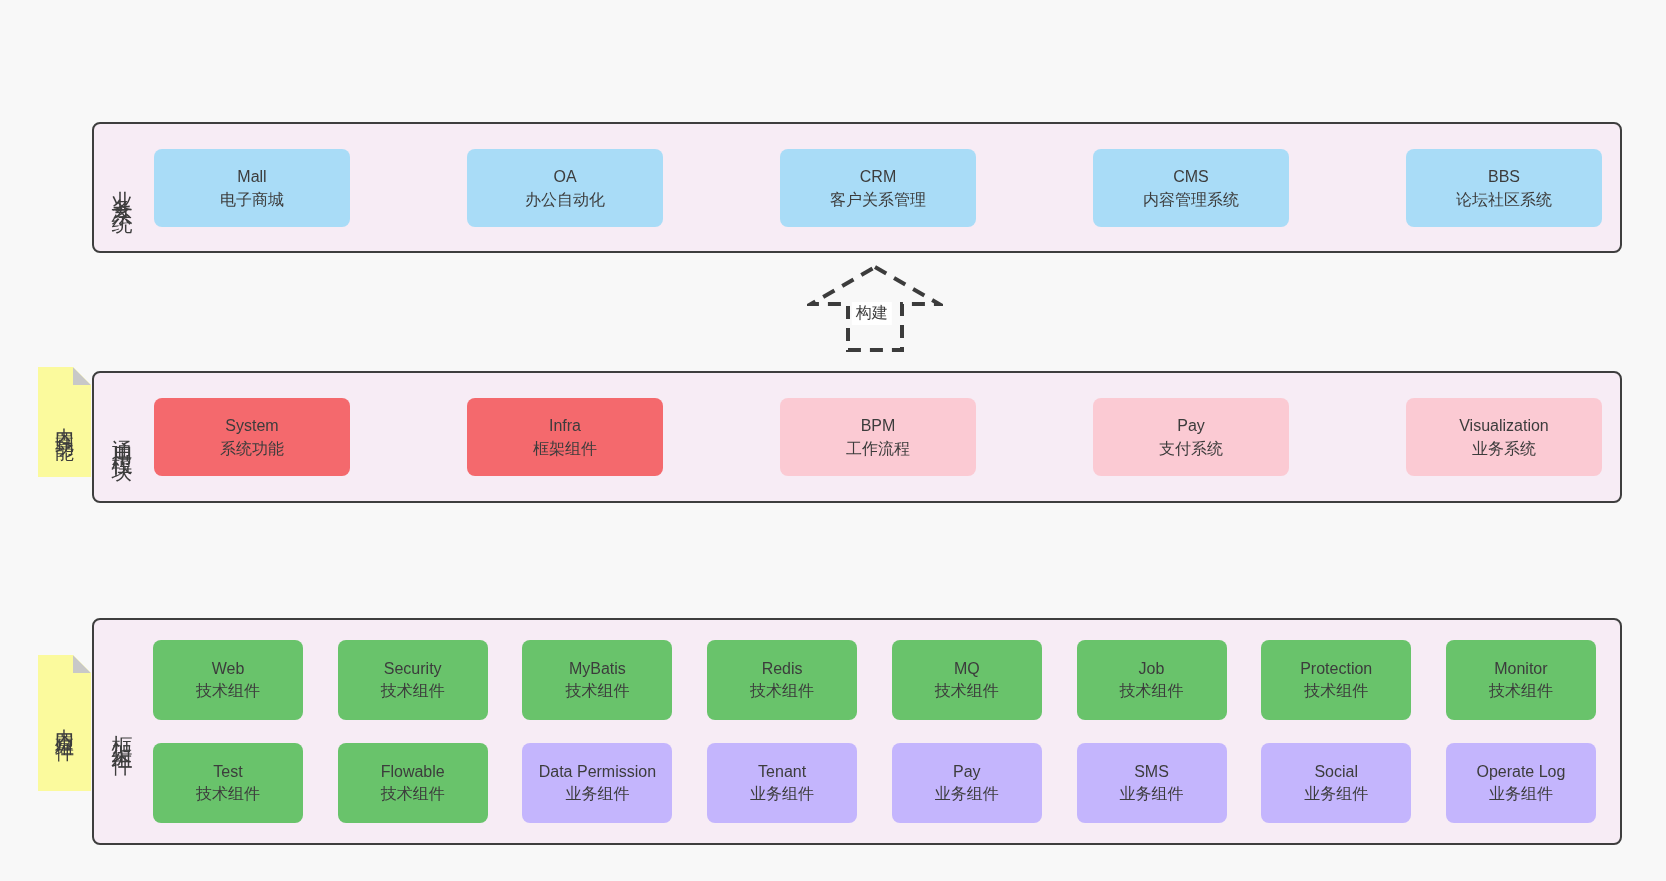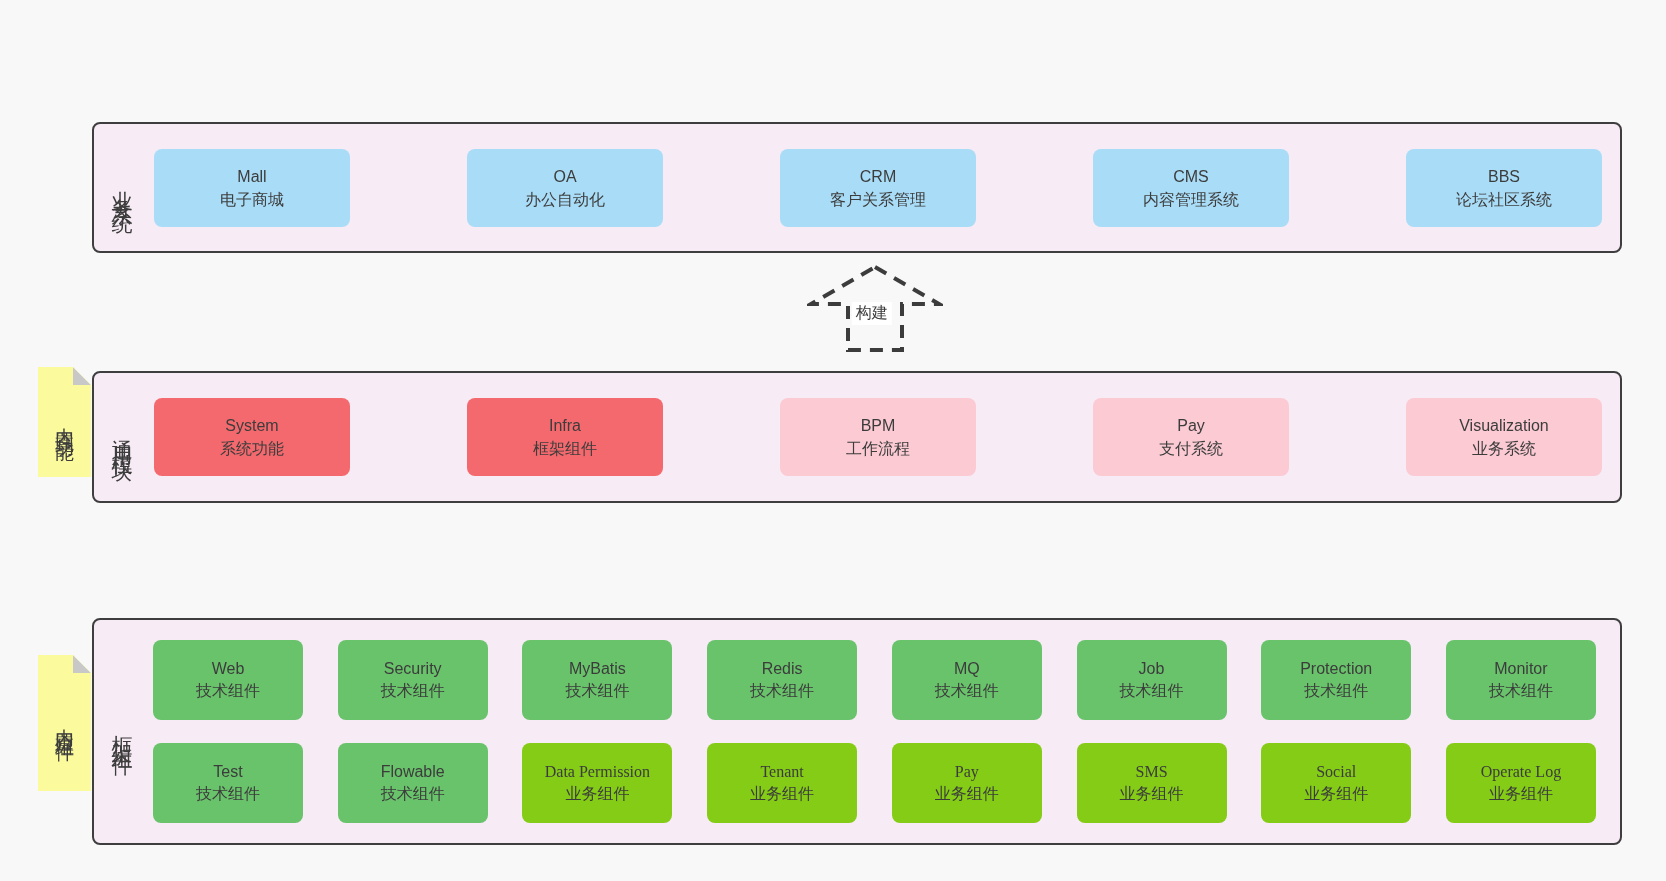--- a/index.html
+++ b/index.html
@@ -76,21 +76,21 @@
     color: #3c3c3c;
     box-sizing: border-box;
     padding: 2px 8px;
   }
   .node-wide   { width: 196px; height: 78px; }
   .node-small  { width: 150px; height: 80px; line-height: 22px; }
   .v-blue        { background: #a9dcf7; }
   .v-red         { background: #f4696d; }
   .v-pink        { background: #fbcad3; }
   .v-green       { background: #69c36b; }
-  .v-green-light { background: #84cc16; font-family: Liberation Serif, serif; }
+  .v-green-light { background: #c4b5fd; }
 
   .sticky {
     position: absolute;
     left: 38px;
     width: 53px;
     background: #fbfa9d;
     clip-path: polygon(0 0, calc(100% - 18px) 0, 100% 18px, 100% 100%, 0 100%);
     display: flex;
     align-items: center;
     justify-content: center;

